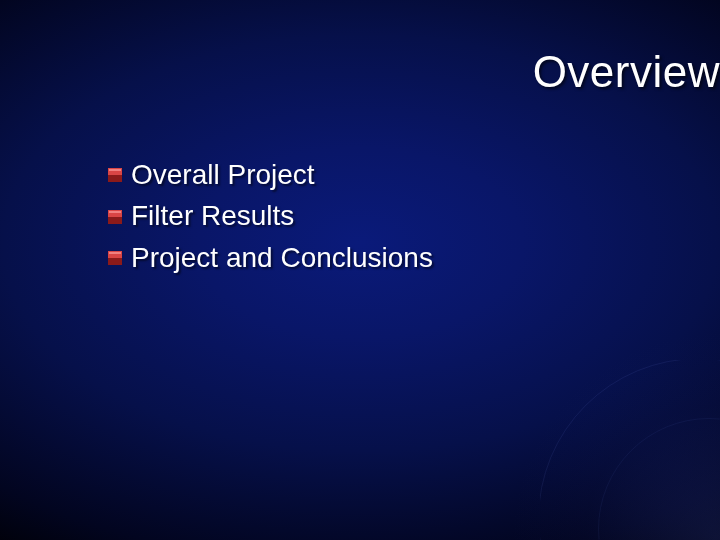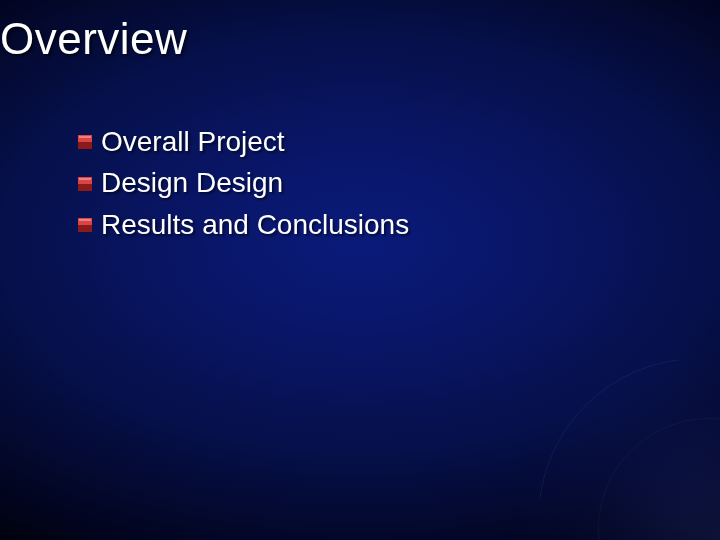--- a/index.html
+++ b/index.html
@@ -15,31 +15,31 @@
       position: relative;
     }
     .slide {
       width: 100%;
       height: 100%;
       background: radial-gradient(ellipse 90% 70% at 50% 45%, #0a1a7a 0%, #091668 25%, #06104a 55%, #020520 85%, #000005 100%);
       position: relative;
       color: #ffffff;
     }
     .title {
-      text-align: left;
+      text-align: right;
       font-size: 44px;
       font-weight: 400;
-      padding-top: 14px;
+      padding-top: 47px;
       color: #ffffff;
       text-shadow: 2px 2px 3px rgba(0,0,0,0.6);
       letter-spacing: 0.5px;
     }
     .content {
       margin-top: 60px;
-      padding-left: 78px;
+      padding-left: 108px;
     }
     .bullet-item {
       display: flex;
       align-items: center;
       margin-bottom: 5px;
     }
     .bullet-icon {
       width: 14px;
       height: 14px;
       margin-right: 9px;
@@ -115,31 +115,31 @@
 
 
     <div class="bullet-item">
       <span class="bullet-icon">
         <svg width="14" height="14" viewBox="0 0 14 14">
           <rect x="0" y="0" width="14" height="14" fill="#8b1a1a"></rect>
           <rect x="0" y="0" width="14" height="7" fill="#d94545"></rect>
           <rect x="1" y="1" width="12" height="2" fill="#f08080"></rect>
         </svg>
       </span>
-      <span class="bullet-text">Design Design</span>
+      <span class="bullet-text">Filter Results</span>
     </div>
 
     <div class="bullet-item">
       <span class="bullet-icon">
         <svg width="14" height="14" viewBox="0 0 14 14">
           <rect x="0" y="0" width="14" height="14" fill="#8b1a1a"></rect>
           <rect x="0" y="0" width="14" height="7" fill="#d94545"></rect>
           <rect x="1" y="1" width="12" height="2" fill="#f08080"></rect>
         </svg>
       </span>
-      <span class="bullet-text">Results and Conclusions</span>
+      <span class="bullet-text">Project and Conclusions</span>
     </div>
 
   </div>
 
   <div class="corner-glow"></div>
   <div class="corner-accent"></div>
 </div>
 
 </body></html>

